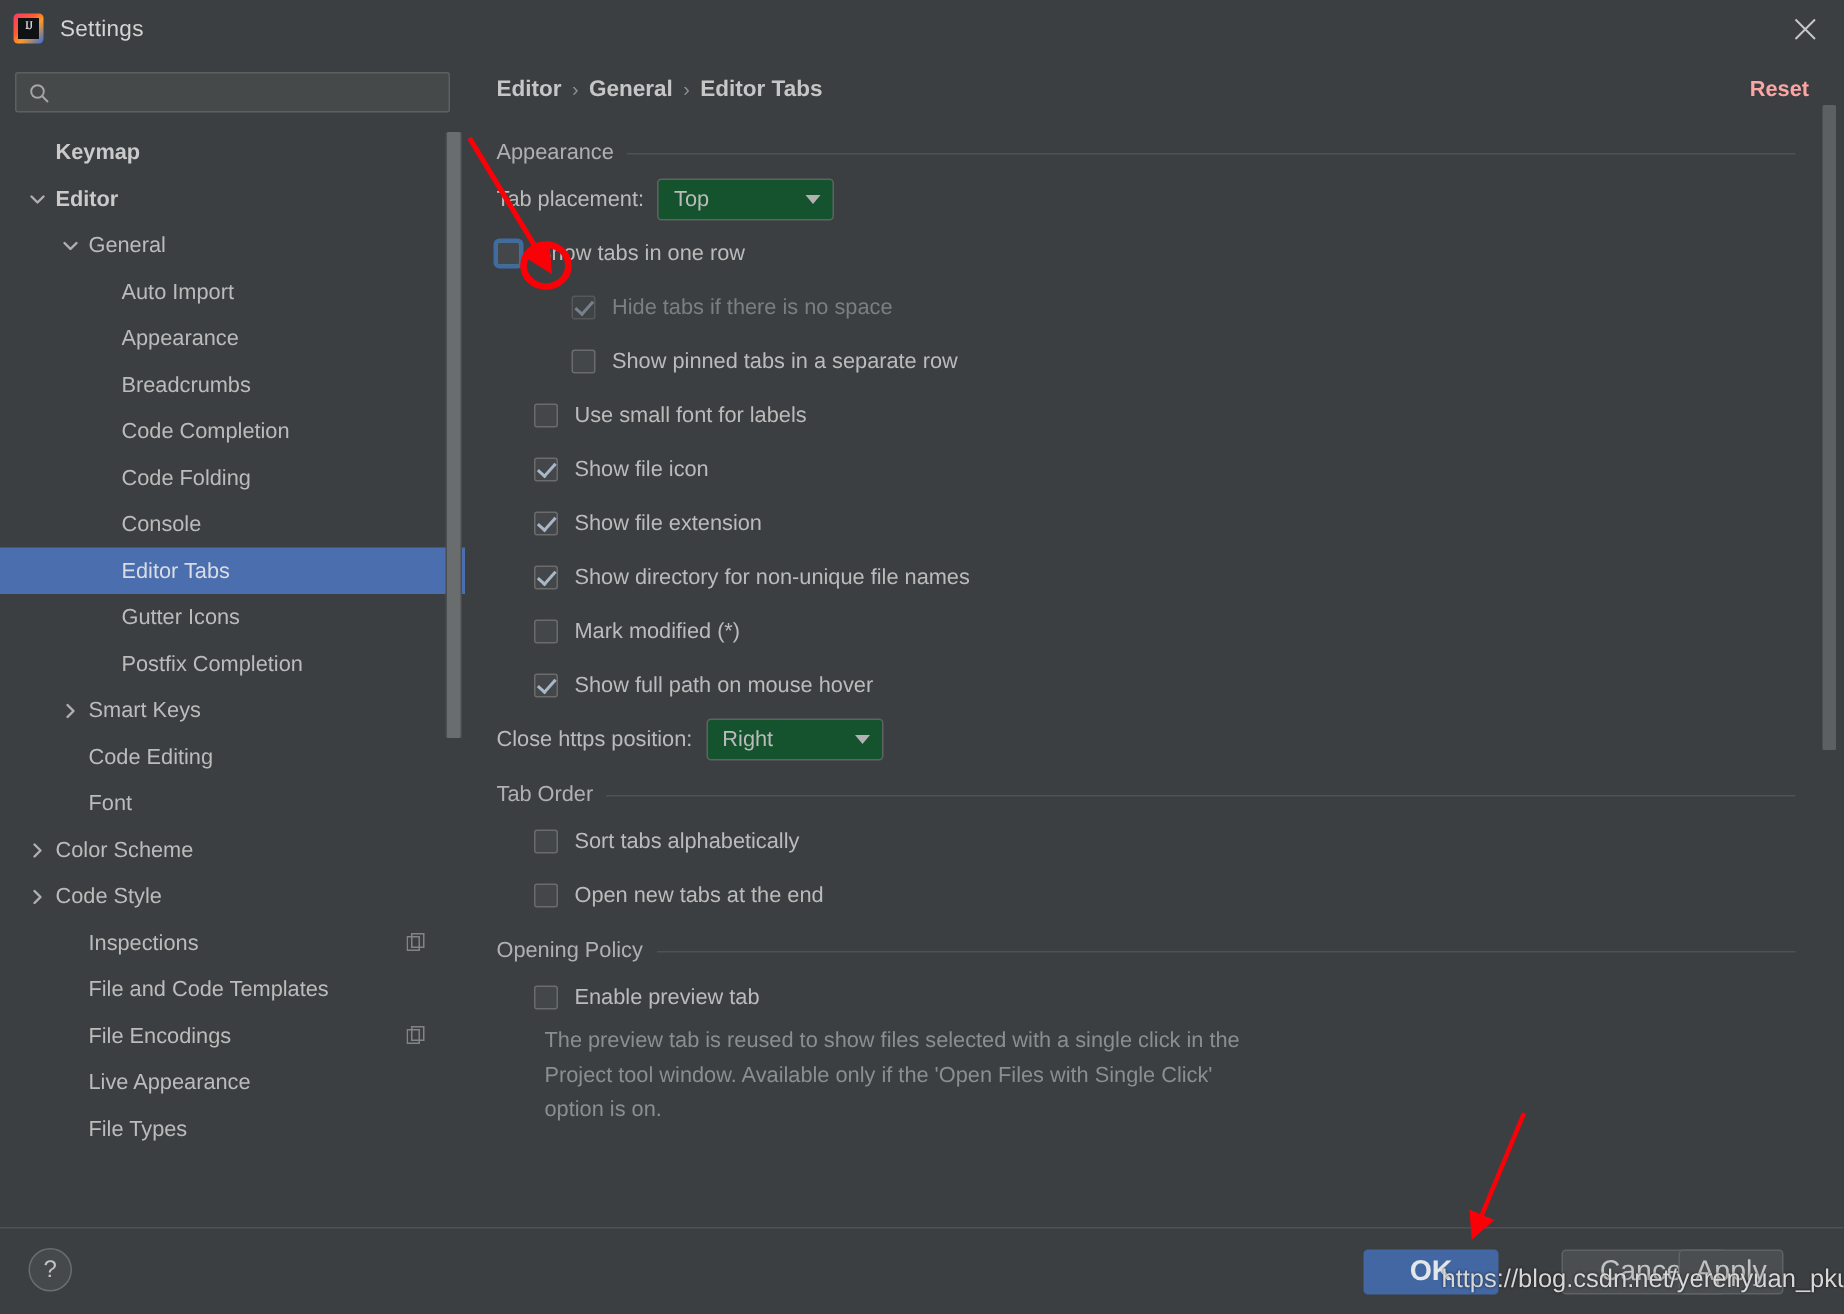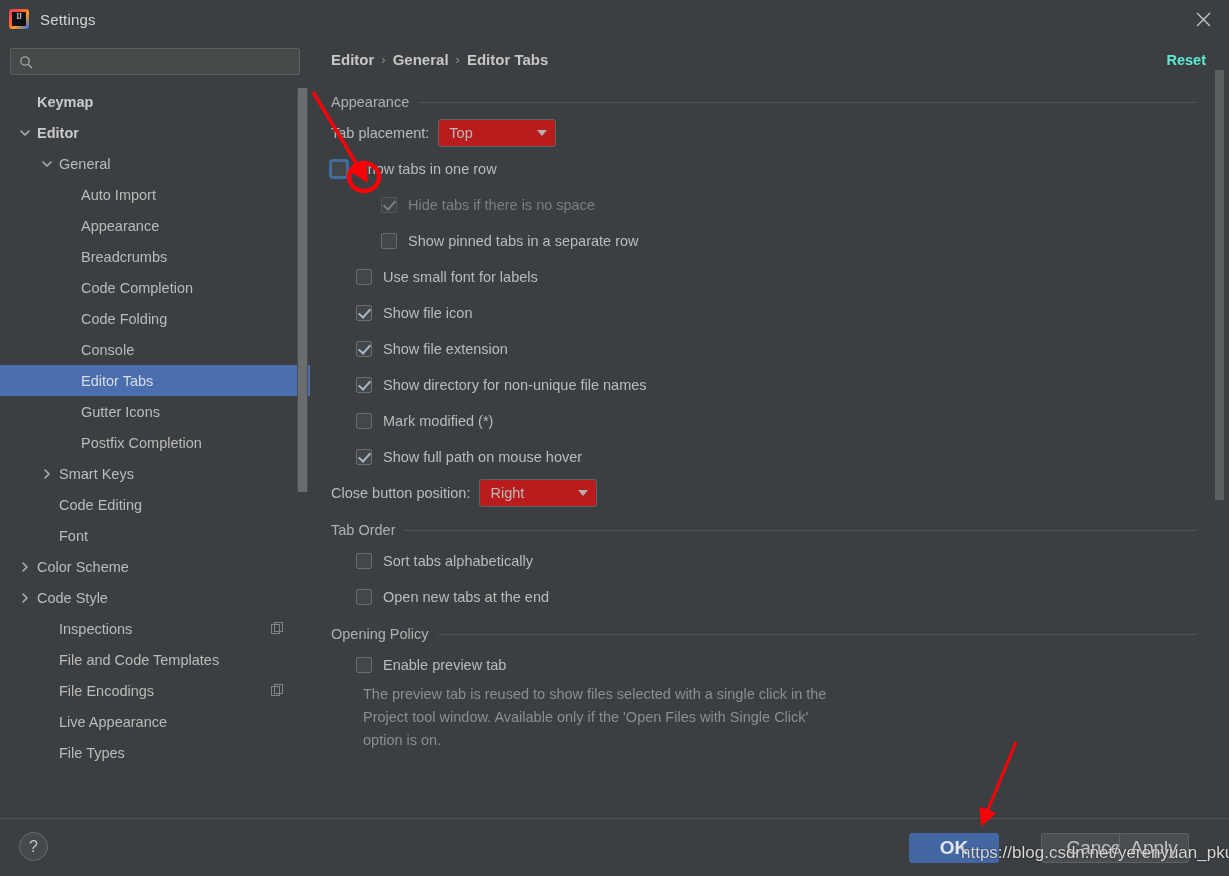--- a/index.html
+++ b/index.html
@@ -95,21 +95,21 @@
     background: #3c3f41; overflow: hidden;
   }
   .breadcrumb {
     position: absolute; left: 21px; top: 13px;
     font-size: 15px; font-weight: bold; color: #c6c6c6;
     display: flex; align-items: center; gap: 7px;
   }
   .crumb-sep { color: #8d9096; font-weight: normal; font-size: 13px; }
   .reset-link {
     position: absolute; right: 23px; top: 14px;
-    font-size: 14.5px; font-weight: bold; color: #5eead4; cursor: pointer;
+    font-size: 14.5px; font-weight: bold; color: #fca5a5; cursor: pointer;
   }
 
   .pane-scroll {
     position: absolute; left: 0; top: 45px; width: 919px; height: 735px;
     overflow: hidden;
   }
 
   .group { position: relative; margin-top: 6px; }
   .group-head {
     display: flex; align-items: center; gap: 9px;
@@ -141,21 +141,21 @@
   .cb.disabled { opacity: .55; }
   .cb.focused {
     border-color: #466d94;
     box-shadow: 0 0 0 2px #3f6ba3;
   }
   .opt-label.disabled { color: #7b7f82; }
 
   .combo {
     display: inline-flex; align-items: center;
     height: 28px; min-width: 118px;
-    background: #b91c1c; border: 1px solid #5e6263; border-radius: 3px;
+    background: #14532d; border: 1px solid #5e6263; border-radius: 3px;
     margin-left: 9px; padding: 0 0 0 10px;
     font-size: 14.5px; color: #bbbbbb; cursor: default;
   }
   .combo .val { flex: 1; }
   .combo .arrow {
     width: 26px; display: flex; align-items: center; justify-content: center;
   }
   .tri { width: 0; height: 0; border-left: 5px solid transparent;
          border-right: 5px solid transparent; border-top: 6px solid #b2b2b2; }
 
@@ -410,21 +410,21 @@
           </div>
           <div class="opt-row indent1">
             <span class="cb"></span>
             <span class="opt-label">Mark modified (*)</span>
           </div>
           <div class="opt-row indent1">
             <span class="cb checked"></span>
             <span class="opt-label">Show full path on mouse hover</span>
           </div>
           <div class="opt-row">
-            <span>Close button position:</span>
+            <span>Close https position:</span>
             <span class="combo">
               <span class="val">Right</span>
               <span class="arrow">
                 <span class="tri"></span>
               </span>
             </span>
           </div>
         </div>
         <div class="group">
           <div class="group-head">

